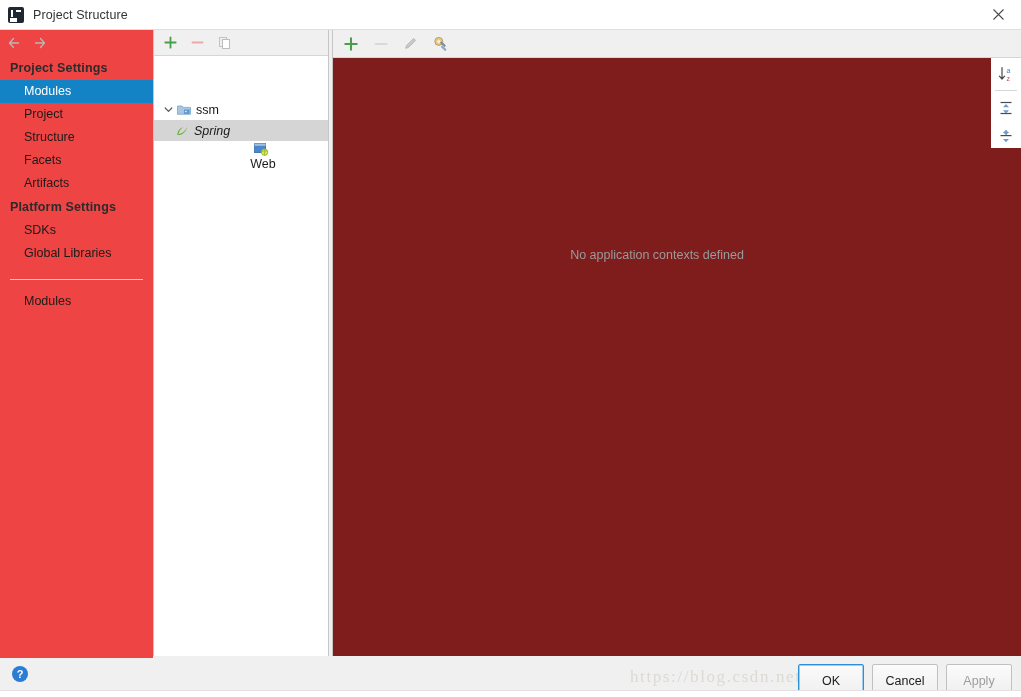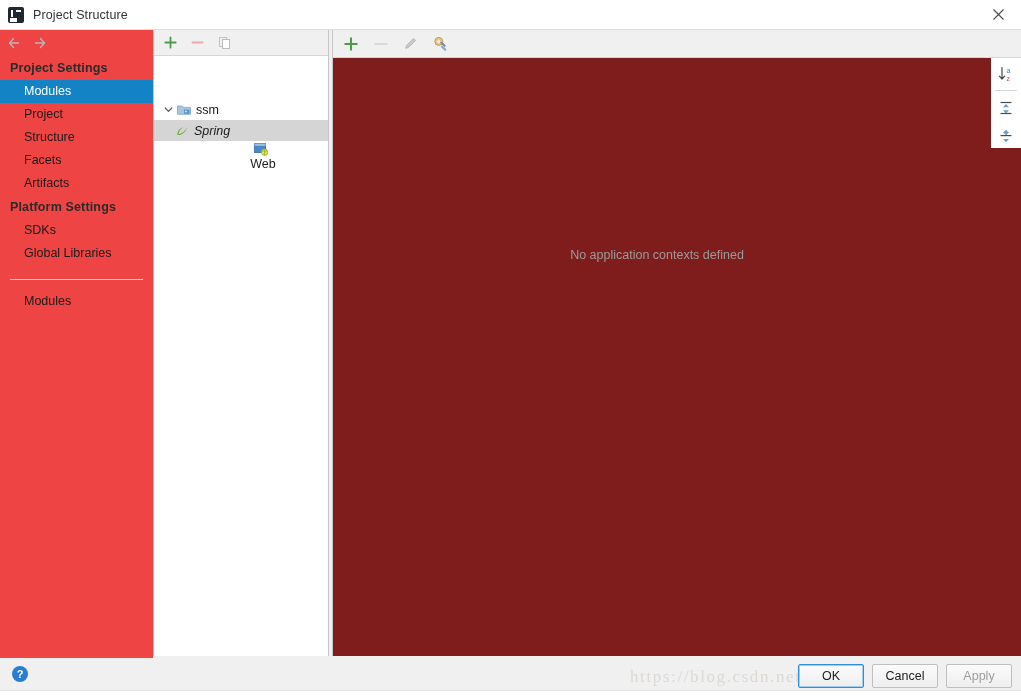--- a/index.html
+++ b/index.html
@@ -251,21 +251,21 @@
     user-select: none;
   }
   .btn-row {
     position: absolute;
     right: 9px; top: 6px;
     display: flex;
     gap: 8px;
   }
   .btn {
     min-width: 66px;
-    height: 24px;
+    height: 34px;
     padding: 0 12px;
     font-size: 12.5px;
     font-family: "Liberation Sans", sans-serif;
     color: #202020;
     background: linear-gradient(#fbfbfb, #eeeeee);
     border: 1px solid #c0c0c0;
     border-radius: 2px;
     display: flex;
     align-items: center;
     justify-content: center;

